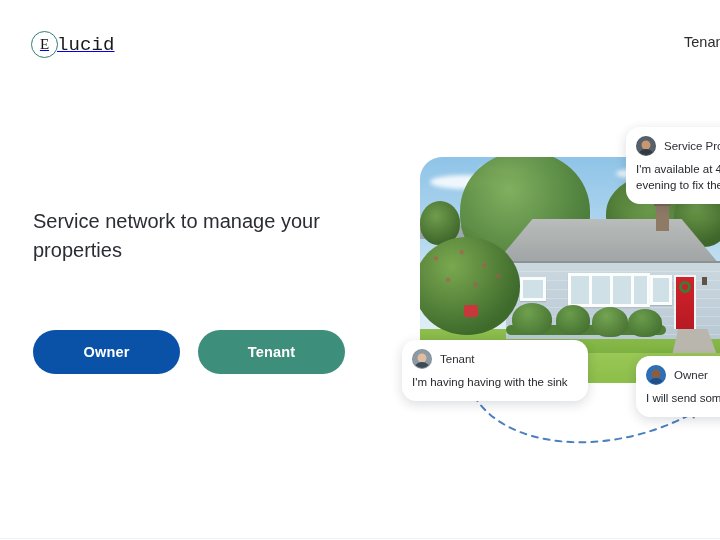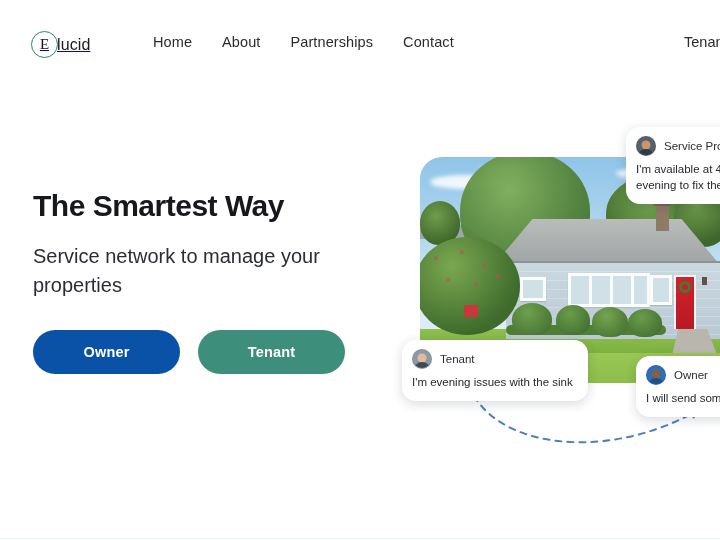--- a/index.html
+++ b/index.html
@@ -19,22 +19,22 @@
   }
   .logo { position: absolute; left: 31px; top: 31px; display: flex; align-items: center; }
   .logo-mark {
     width: 27px; height: 27px; border-radius: 50%;
     border: 1.3px solid #2f7d78;
     display: flex; align-items: center; justify-content: center;
     font-family: "Liberation Serif", serif;
     font-size: 15px; color: #111; line-height: 1;
   }
   .logo-word {
-    font-family: Liberation Sans, sans-serif;
-    font-size: 16px; color: #1a1a1a; margin-left: -1px; letter-spacing: .1px;
+    font-family: Liberation Mono, monospace;
+    font-size: 19px; color: #1a1a1a; margin-left: -1px; letter-spacing: .1px;
   }
   .nav { position: absolute; left: 153px; top: 34px; display: flex; gap: 0; }
   .nav a {
     font-size: 14.5px; color: #2b2b2b; text-decoration: none;
     letter-spacing: .1px; white-space: nowrap;
   }
   .nav a + a { margin-left: 30px; }
   .login {
     position: absolute; left: 684px; top: 34px;
     font-size: 14.5px; color: #2b2b2b; text-decoration: none; white-space: nowrap;
@@ -242,32 +242,25 @@
 
 <div class="page">
 
   <div class="header">
 
     <a class="logo" href="#">
       <span class="logo-mark">E</span>
       <span class="logo-word">lucid</span>
     </a>
 
-    <nav class="nav">
-      <a href="#">Home</a>
-      <a href="#">About</a>
-      <a href="#">Partnerships</a>
-      <a href="#">Contact</a>
-    </nav>
 
     <a class="login" href="#">Tenant</a>
   </div>
 
   <div class="hero-left">
-    <h1 class="headline">The Smartest Way</h1>
     <p class="subhead">Service network to manage your properties</p>
   </div>
 
   <div class="cta-row">
     <button class="btn btn-owner">Owner</button>
     <button class="btn btn-tenant">Tenant</button>
   </div>
 
   <div class="house">
     <div class="sky"></div>
@@ -329,21 +322,21 @@
   </div>
 
   <div class="bubble bubble-tenant">
     <div class="bubble-head">
       <span class="avatar av-tenant">
         <span class="face"></span>
         <span class="body"></span>
       </span>
       <span class="bubble-name">Tenant</span>
     </div>
-    <div class="bubble-msg">I'm evening issues with the sink</div>
+    <div class="bubble-msg">I'm having having with the sink</div>
   </div>
 
   <div class="bubble bubble-owner">
     <div class="bubble-head">
       <span class="avatar av-owner">
         <span class="face"></span>
         <span class="body"></span>
       </span>
       <span class="bubble-name">Owner</span>
     </div>

